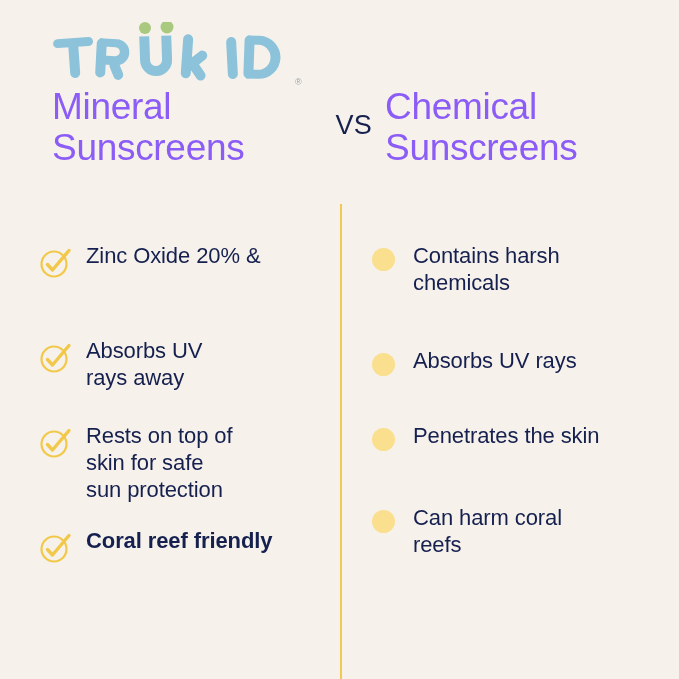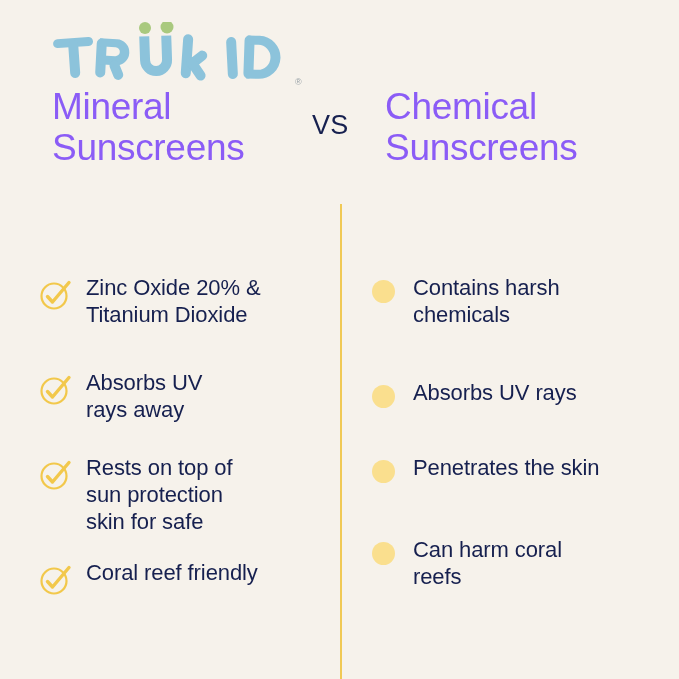--- a/index.html
+++ b/index.html
@@ -75,21 +75,21 @@
     left: 385px;
     top: 86px;
     text-align: left;
     width: 262px;
   }
   .vs-label {
     position: absolute;
     left: 312px;
     top: 110px;
     width: 60px;
-    text-align: left;
+    text-align: right;
     color: #16204f;
     font-size: 27px;
     font-weight: 400;
     letter-spacing: 0.2px;
   }
 
   
   .col {
     position: absolute;
     top: 243px;
@@ -98,21 +98,20 @@
   .col-right { left: 365px; width: 305px; }
 
   .item {
     position: relative;
     display: block;
     padding-left: 52px;
     color: #16204f;
     font-size: 22px;
     line-height: 1.22;
     letter-spacing: -0.1px;
-    margin-top: 32px;
   }
   .col-right .item { padding-left: 48px; }
 
   .item .txt { display: block; }
 
   
   .marker-check {
     position: absolute;
     left: 4px;
     top: 2px;
@@ -191,42 +190,41 @@
   <div class="divider"></div>
 
   <div class="col col-left" id="left-col">
       <div class="item" style="position: absolute; top: 0px; left: 0px; width: 100%;">
         <span class="marker-check">
   <svg viewBox="0 0 34 34" width="34" height="34">
     <circle cx="16" cy="19" r="12.5" fill="none" stroke="#f2c84b" stroke-width="2.2"></circle>
     <path d="M9.5 19.5 L14.5 25 L31 5.5" fill="none" stroke="#f2c84b" stroke-width="3.4" stroke-linecap="round" stroke-linejoin="round"></path>
   </svg></span>
         <span class="txt">Zinc Oxide 20% &amp;</span>
-        <span class="txt">Titanium Dioxide</span>
       </div>
       <div class="item" style="position: absolute; top: 95px; left: 0px; width: 100%;">
         <span class="marker-check">
   <svg viewBox="0 0 34 34" width="34" height="34">
     <circle cx="16" cy="19" r="12.5" fill="none" stroke="#f2c84b" stroke-width="2.2"></circle>
     <path d="M9.5 19.5 L14.5 25 L31 5.5" fill="none" stroke="#f2c84b" stroke-width="3.4" stroke-linecap="round" stroke-linejoin="round"></path>
   </svg></span>
         <span class="txt">Absorbs UV</span>
         <span class="txt">rays away</span>
       </div>
       <div class="item" style="position: absolute; top: 180px; left: 0px; width: 100%;">
         <span class="marker-check">
   <svg viewBox="0 0 34 34" width="34" height="34">
     <circle cx="16" cy="19" r="12.5" fill="none" stroke="#f2c84b" stroke-width="2.2"></circle>
     <path d="M9.5 19.5 L14.5 25 L31 5.5" fill="none" stroke="#f2c84b" stroke-width="3.4" stroke-linecap="round" stroke-linejoin="round"></path>
   </svg></span>
         <span class="txt">Rests on top of</span>
+        <span class="txt">skin for safe</span>
         <span class="txt">sun protection</span>
-        <span class="txt">skin for safe</span>
-      </div>
-      <div class="item" style="position: absolute; top: 285px; left: 0px; width: 100%;">
+      </div>
+      <div class="item" style="position: absolute; top: 285px; left: 0px; width: 100%; font-weight: bold;">
         <span class="marker-check">
   <svg viewBox="0 0 34 34" width="34" height="34">
     <circle cx="16" cy="19" r="12.5" fill="none" stroke="#f2c84b" stroke-width="2.2"></circle>
     <path d="M9.5 19.5 L14.5 25 L31 5.5" fill="none" stroke="#f2c84b" stroke-width="3.4" stroke-linecap="round" stroke-linejoin="round"></path>
   </svg></span>
         <span class="txt">Coral reef friendly</span>
       </div>
     </div>
 
   <div class="col col-right" id="right-col">

